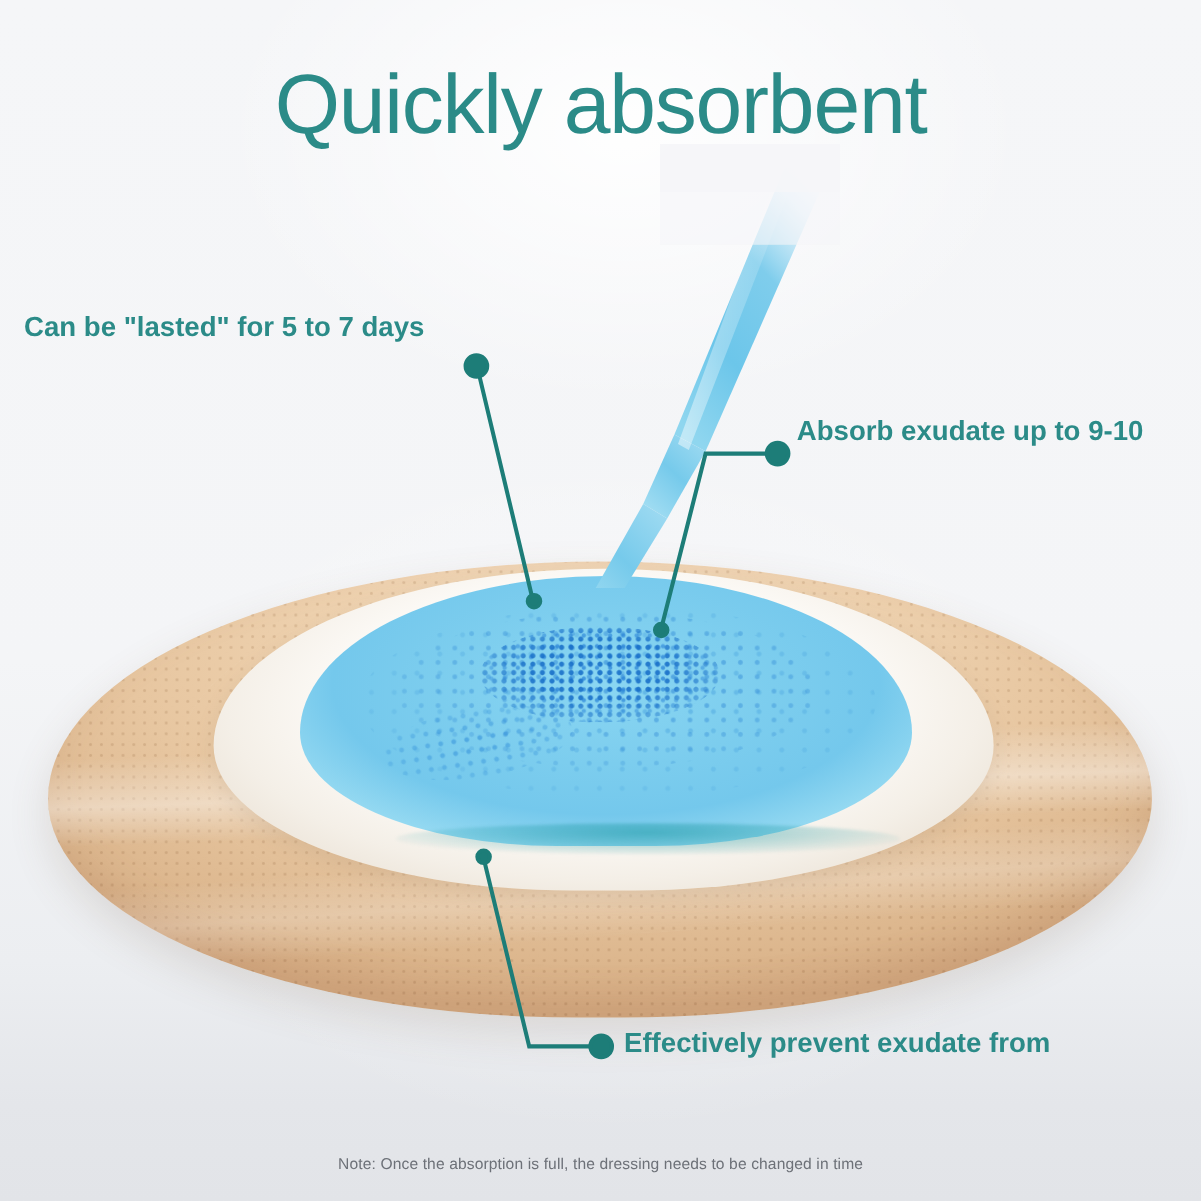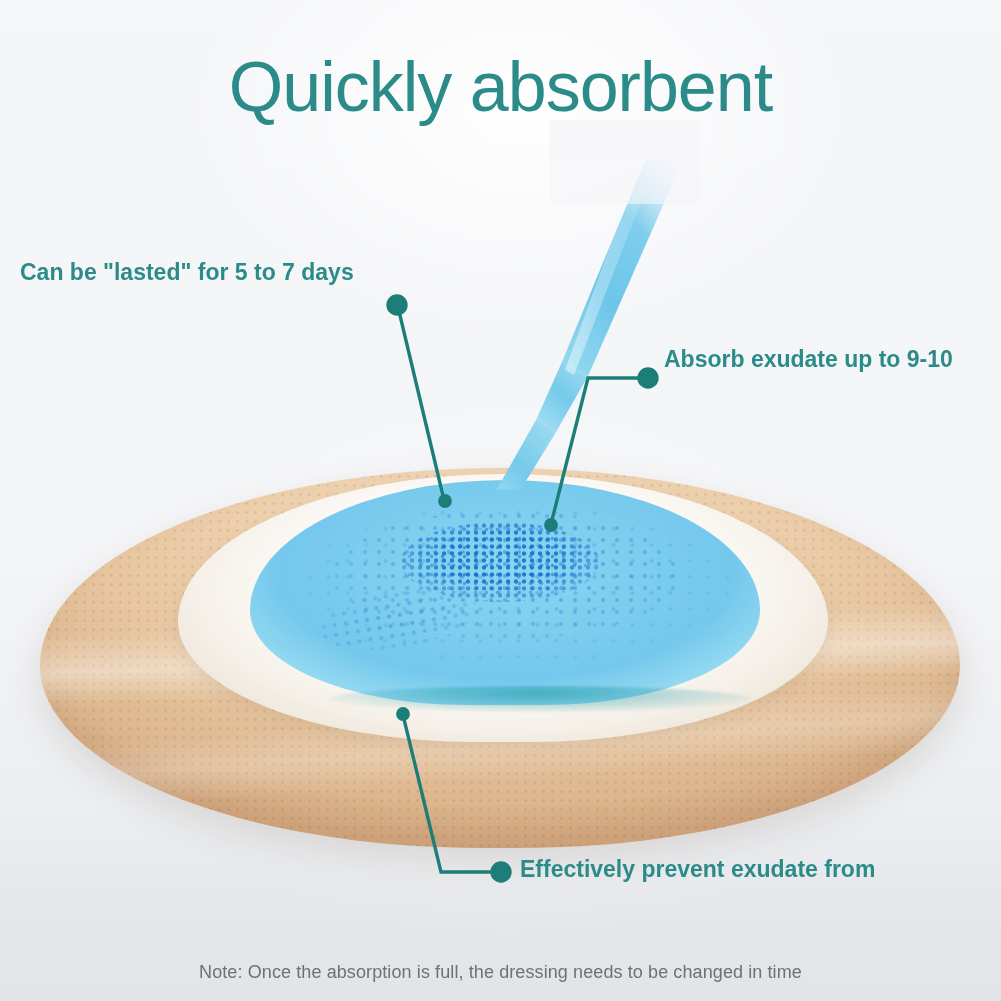--- a/index.html
+++ b/index.html
@@ -155,21 +155,21 @@
   .callout{position:absolute;color:#2b8b88;font-weight:bold;line-height:1.22;}
   #callout-1{left:20px;top:258px;font-size:23px;width:400px;}
   #callout-2{left:664px;top:345px;font-size:23px;width:330px;}
   #callout-3{left:520px;top:843px;font-size:23px;width:470px;margin-top:12px;}
 
   #leaders{position:absolute;left:0;top:0;width:1001px;height:1001px;pointer-events:none;}
 
   
   #note{
     position:absolute;left:0;right:0;top:962px;text-align:center;
-    font-size:18px;color:#6d7178;font-weight:normal;letter-spacing:.1px;
+    font-size:13px;color:#6d7178;font-weight:normal;letter-spacing:.1px;
   }
 </style>
 </head>
 <body>
 
 <div id="stage">
 
   <div class="bloom" id="bloom-top"></div>
   <div class="bloom" id="bloom-pad"></div>
 

